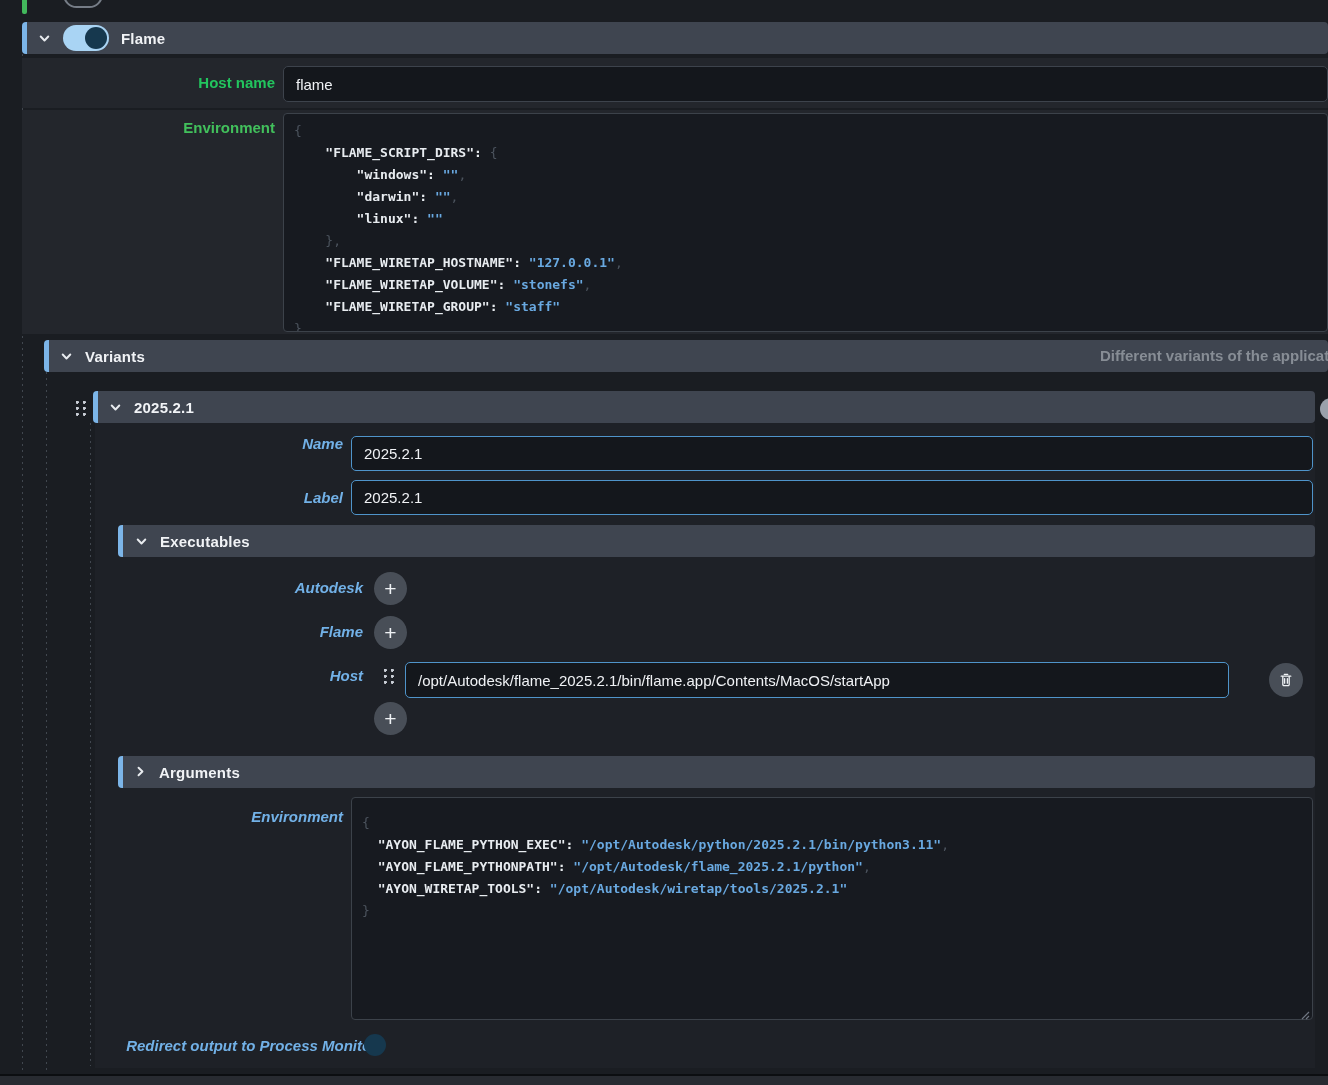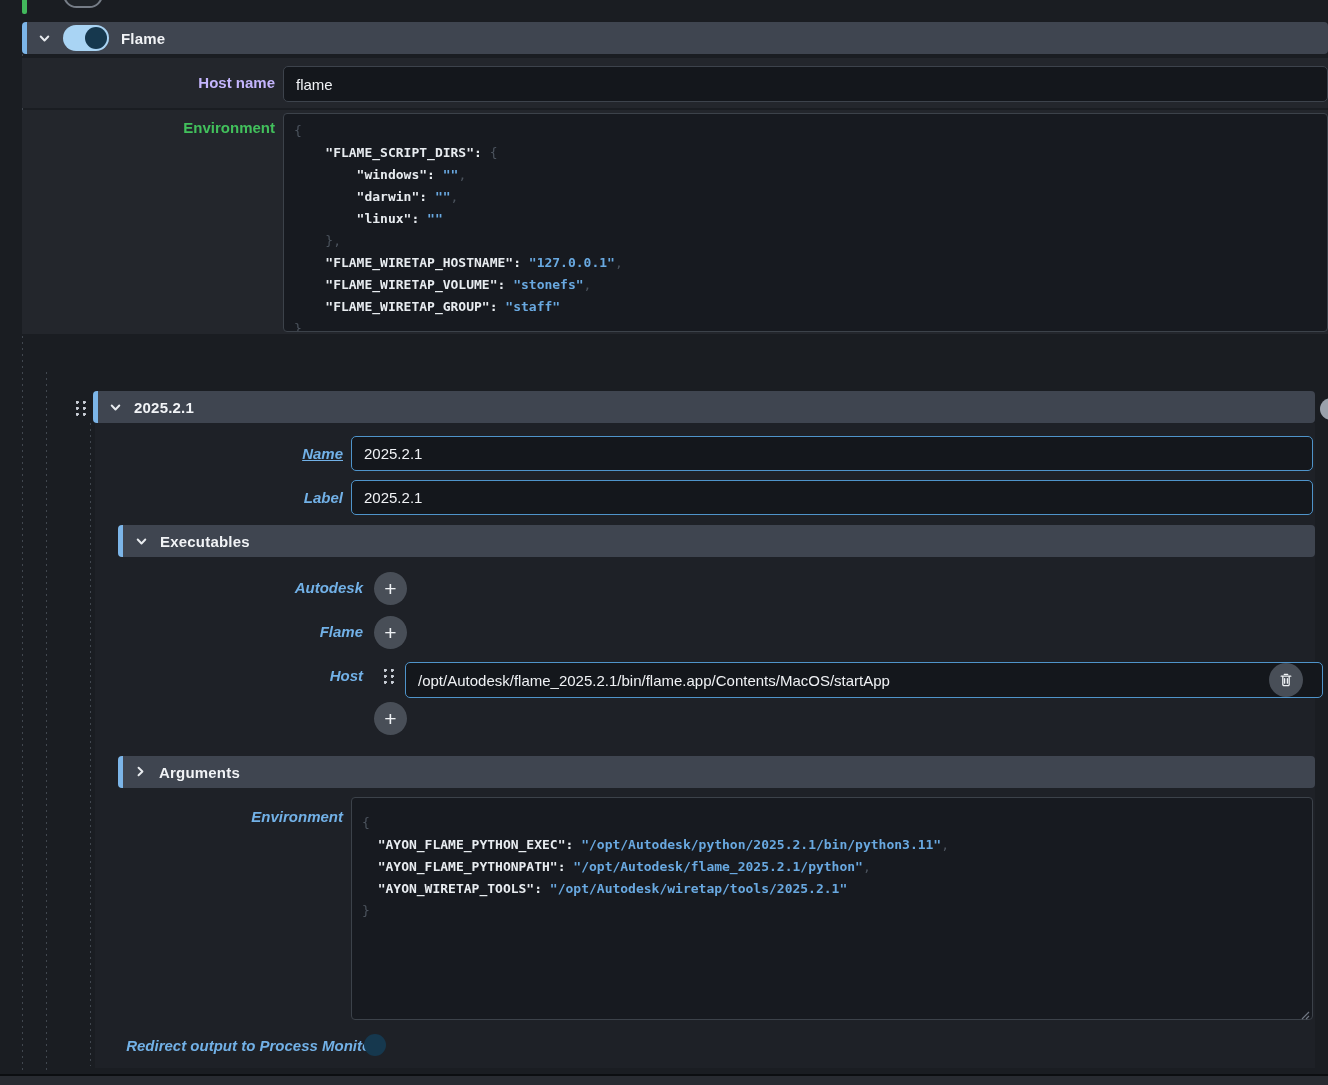--- a/index.html
+++ b/index.html
@@ -27,21 +27,21 @@
   .toggle { position:relative; width:46px; height:26px; border-radius:13px; background:#a9d4f4; cursor:pointer; }
   .toggle .knob { position:absolute; right:2px; top:2px; width:22px; height:22px; border-radius:50%; background:#16384e; }
   .toggle.small { width:42px; height:26px; }
   .toggle.small .knob { width:22px; height:22px; }
 
   
   .band { background:#23262c; }
   .panel-bg { background:#1e2127; }
 
   
-  .field-label { font-size:15px; text-align:right; color:#c4b5fd; font-weight:600; }
+  .field-label { font-size:15px; text-align:right; color:#22c55e; font-weight:600; }
   .field-label.blue { color:#72b1e7; font-style:italic; }
   .field-label.green { color:#42c05c; }
 
   
   .text-input {
     background:#14171c; border:1px solid #3d434c; border-radius:5px;
     color:#f0f2f5; font-size:15px; font-family:"Liberation Sans",sans-serif;
     padding:0 12px; outline:none; width:100%; height:100%;
   }
   .text-input.modified { border-color:#4f94ca; }
@@ -126,38 +126,47 @@
       <div class="code-line"><span class="tok-key">        "darwin"</span><span class="tok-col">: </span><span class="tok-val">""</span><span class="tok-dim">,</span></div>
       <div class="code-line"><span class="tok-key">        "linux"</span><span class="tok-col">: </span><span class="tok-val">""</span></div>
       <div class="code-line"><span class="tok-dim">    },</span></div>
       <div class="code-line"><span class="tok-key">    "FLAME_WIRETAP_HOSTNAME"</span><span class="tok-col">: </span><span class="tok-val">"127.0.0.1"</span><span class="tok-dim">,</span></div>
       <div class="code-line"><span class="tok-key">    "FLAME_WIRETAP_VOLUME"</span><span class="tok-col">: </span><span class="tok-val">"stonefs"</span><span class="tok-dim">,</span></div>
       <div class="code-line"><span class="tok-key">    "FLAME_WIRETAP_GROUP"</span><span class="tok-col">: </span><span class="tok-val">"staff"</span></div>
       <div class="code-line"><span class="tok-dim">}</span></div>
     </div>
 
   
+  <div class="abs sec-header" style="left:44px;top:340px;width:1284px;height:32px;">
+    <span class="chev">
+      <svg width="13" height="13" viewBox="0 0 12 12" fill="none">
+          <path d="M2.5 4.2 L6 7.8 L9.5 4.2" stroke="#e8ebef" stroke-width="1.8" stroke-linecap="round" stroke-linejoin="round"></path>
+        </svg>
+    </span>
+    <span class="sec-title">Variants</span>
+    <span class="desc-text">Different variants of the applicat</span>
+  </div>
 
   
   <div class="abs drag-dots" style="left:75px;top:400px;"></div>
   <div class="abs sec-header" style="left:93px;top:391px;width:1222px;height:32px;">
     <span class="chev">
       <svg width="13" height="13" viewBox="0 0 12 12" fill="none">
           <path d="M2.5 4.2 L6 7.8 L9.5 4.2" stroke="#e8ebef" stroke-width="1.8" stroke-linecap="round" stroke-linejoin="round"></path>
         </svg>
     </span>
     <span class="sec-title">2025.2.1</span>
   </div>
   <div class="abs" style="left:1320px;top:398px;width:22px;height:22px;border-radius:50%;background:#9aa1ab;"></div>
 
   
   <div class="abs panel-bg" style="left:95px;top:423px;width:1220px;height:645px;"></div>
 
   
-  <div class="abs field-label blue" style="left:95px;top:445px;width:248px;text-decoration:underline;">Name</div>
+  <div class="abs field-label blue" style="left:95px;top:435px;width:248px;">Name</div>
   <input class="abs text-input modified" style="left: 351px; top: 436px; width: 962px; height: 35px;" value="2025.2.1">
 
   <div class="abs field-label blue" style="left:95px;top:489px;width:248px;">Label</div>
   <input class="abs text-input modified" style="left: 351px; top: 480px; width: 962px; height: 35px;" value="2025.2.1">
 
   
   <div class="abs sec-header" style="left:118px;top:525px;width:1197px;height:32px;padding-left:11px;">
     <span class="chev">
       <svg width="13" height="13" viewBox="0 0 12 12" fill="none">
           <path d="M2.5 4.2 L6 7.8 L9.5 4.2" stroke="#e8ebef" stroke-width="1.8" stroke-linecap="round" stroke-linejoin="round"></path>
@@ -171,21 +180,21 @@
     <span>+</span>
   </button>
 
   <div class="abs field-label blue" style="left:118px;top:623px;width:245px;">Flame</div>
   <button class="abs circle-btn" style="left:374px;top:616px;">
     <span>+</span>
   </button>
 
   <div class="abs field-label blue" style="left:118px;top:667px;width:245px;">Host</div>
   <div class="abs drag-dots" style="left:383px;top:668px;"></div>
-  <input class="abs text-input modified" style="left: 405px; top: 662px; width: 918px; height: 36px;" value="/opt/Autodesk/flame_2025.2.1/bin/flame.app/Contents/MacOS/startApp">
+  <input class="abs text-input modified" style="left: 405px; top: 662px; width: 824px; height: 36px;" value="/opt/Autodesk/flame_2025.2.1/bin/flame.app/Contents/MacOS/startApp">
   <button class="abs circle-btn" style="left:1269px;top:663px;width:34px;height:34px;">
     <span style="display:flex;">
       <svg width="16" height="16" viewBox="0 0 16 16" fill="none">
           <path d="M3.2 4.2h9.6M6.3 2.4h3.4M4.8 4.2v8.2a1.2 1.2 0 0 0 1.2 1.2h4a1.2 1.2 0 0 0 1.2-1.2V4.2M6.6 6.6v4.6M9.4 6.6v4.6" stroke="#eef1f4" stroke-width="1.3" stroke-linecap="round"></path>
         </svg>
     </span>
   </button>
   <button class="abs circle-btn" style="left:374px;top:702px;">
     <span>+</span>
   </button>

